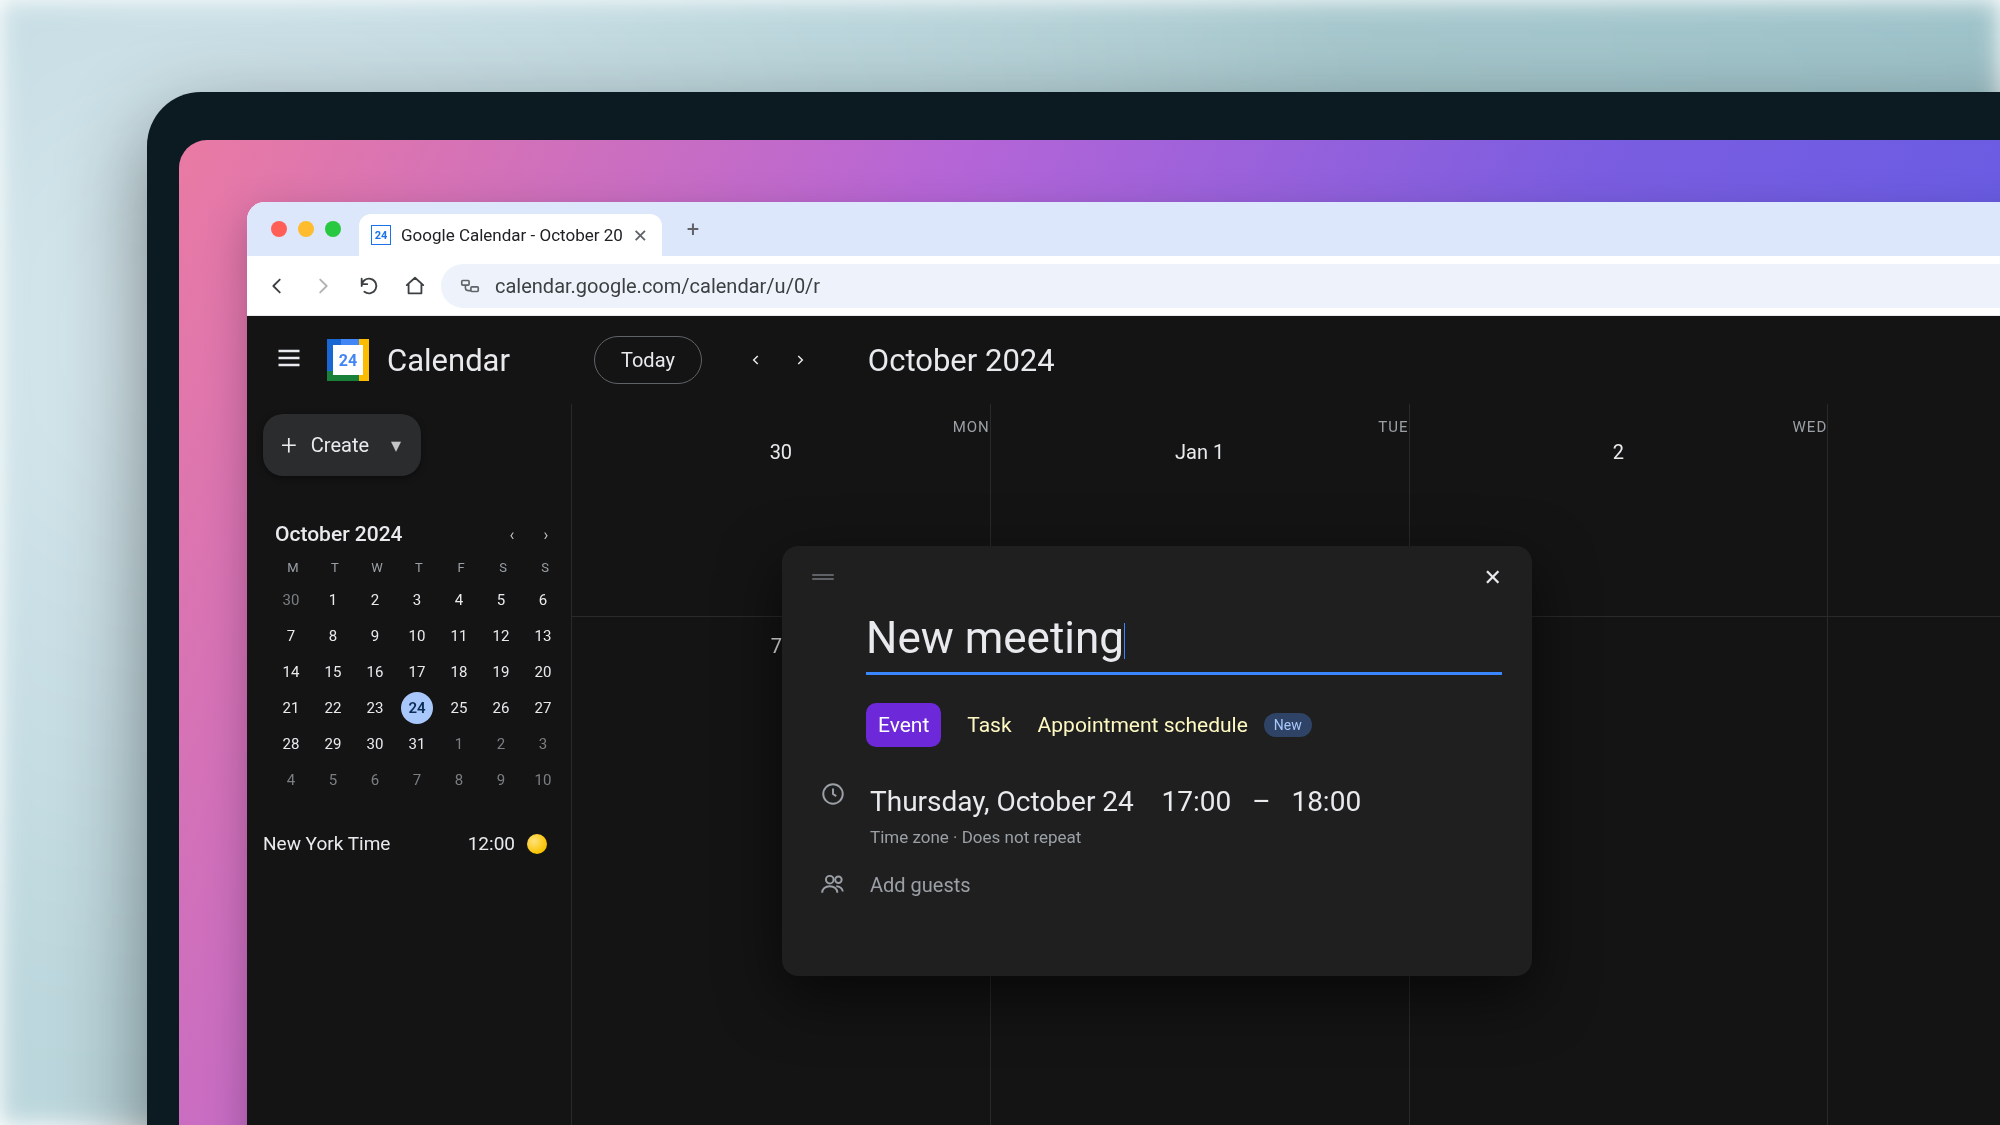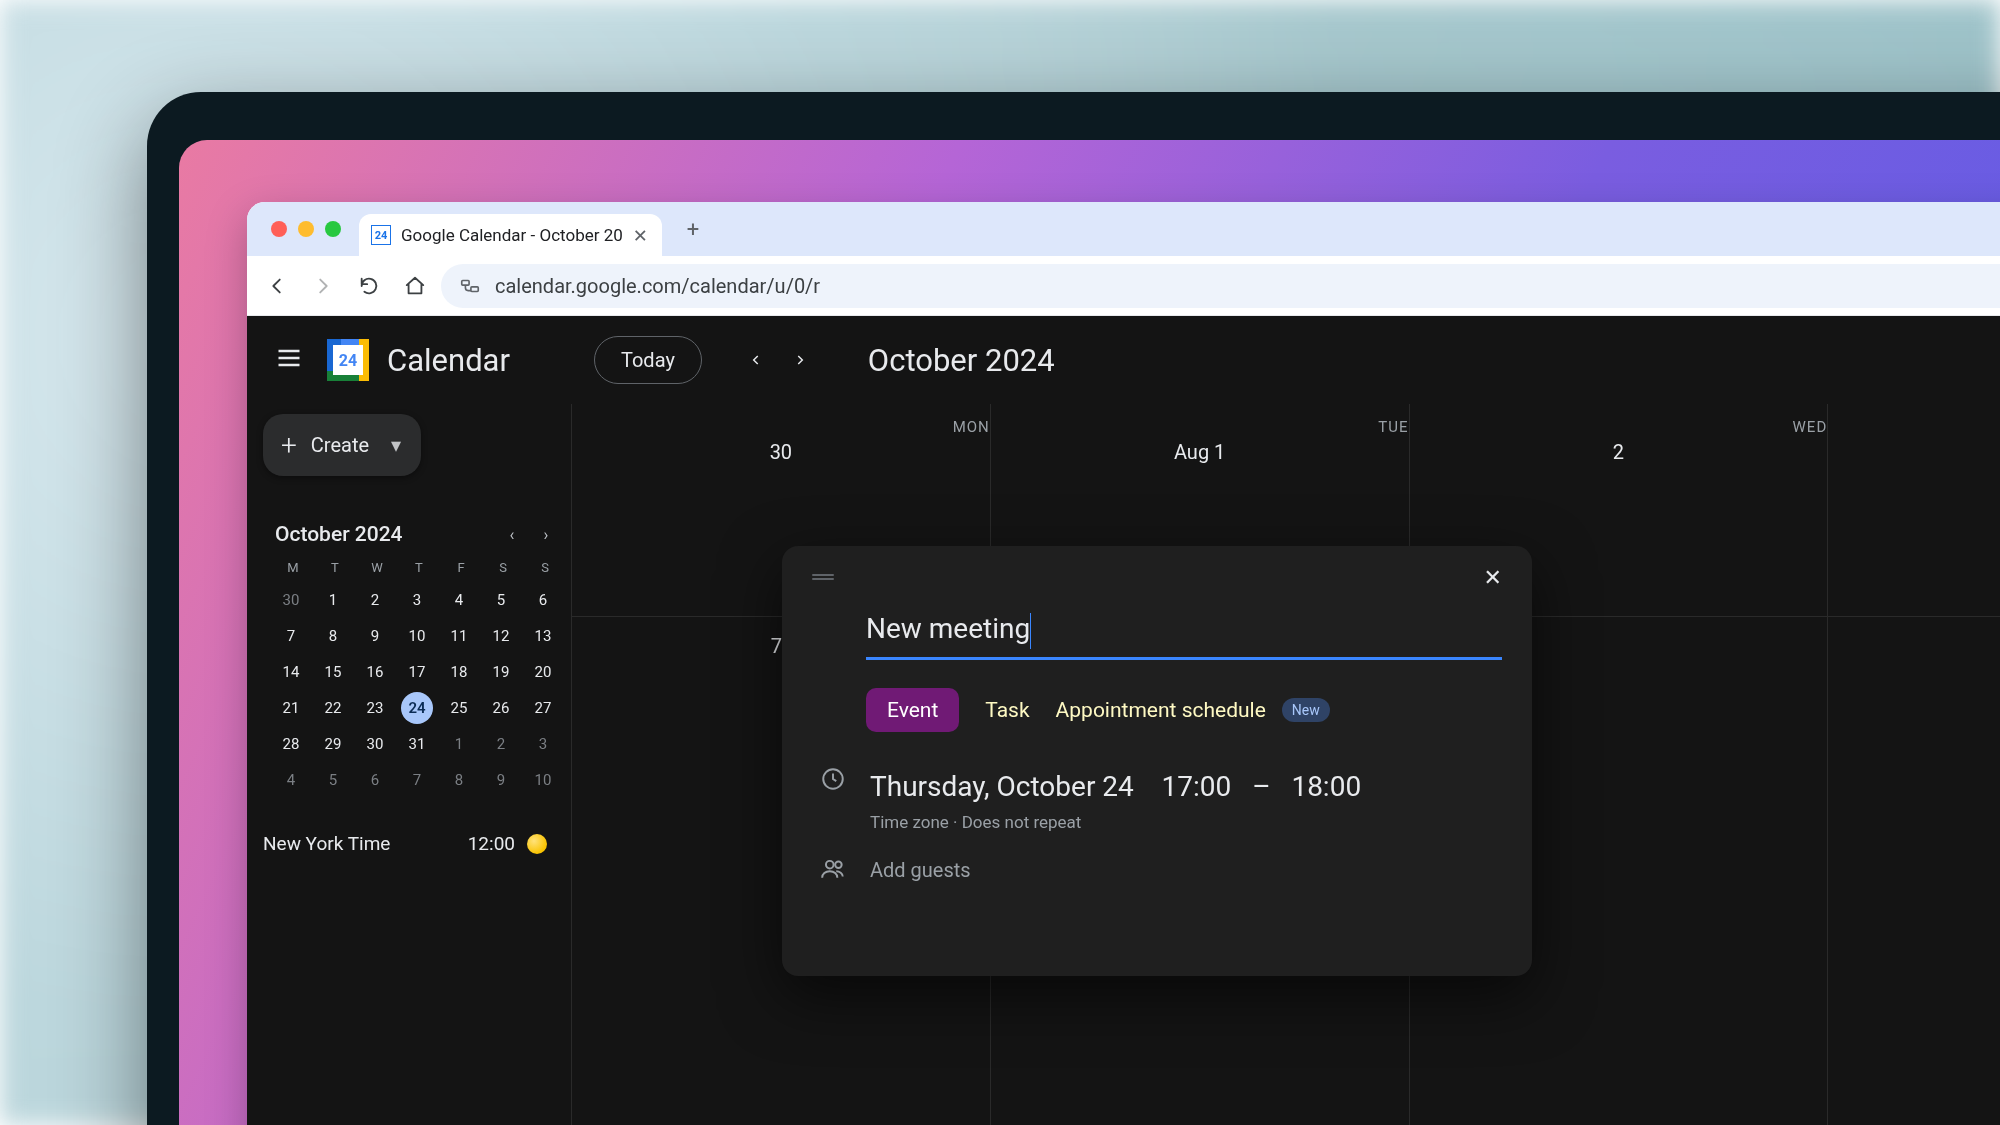--- a/index.html
+++ b/index.html
@@ -151,28 +151,28 @@
     box-shadow:0 20px 60px rgba(0,0,0,0.6);
     padding: 14px 30px 0 30px;
     display:flex; flex-direction:column;
   }
   .popup-top { display:flex; justify-content:space-between; align-items:center; height:34px; color:#9aa0a6;}
   .popup-top .handle { width:22px;}
   .popup-top .handle div{height:2px;background:#5f6368;margin:2px 0;border-radius:1px;}
   .close-x { font-size:22px; color:#e8eaed;}
   .title-input {
     margin:18px 0 0 54px;
-    font-size:28px; color:#e8eaed; font-weight:400;
+    font-size:44px; color:#e8eaed; font-weight:400;
     border-bottom:3px solid #3a86ff; padding-bottom:8px;
     position:relative;
   }
   .title-input .caret-line { display:inline-block; width:1px; height:36px; background:#3a86ff; vertical-align:middle; animation:blink 1s infinite;}
   @keyframes blink{50%{opacity:0;}}
   .chips { display:flex; gap:26px; align-items:center; margin:28px 0 0 54px; font-size:21px;}
-  .chip-event { background:#701a75; color:#fff; padding:10px 21px; border-radius:10px;}
+  .chip-event { background:#6d28d9; color:#fff; padding:10px 12px; border-radius:10px;}
   .chip { color:#fef9c3;}
   .badge-new { background:#2f4366; color:#a8c7fa; font-size:14px; padding:4px 10px; border-radius:12px; margin-left:-10px;}
   .sched-row { display:flex; gap:24px; margin:34px 0 0 8px; align-items:flex-start;}
   .clock-icon svg{width:26px;height:26px;stroke:#9aa0a6;stroke-width:1.8;fill:none;}
   .sched-text { font-size:28px; line-height:1.5;}
   .sched-sub { color:#9aa0a6; font-size:17px; margin-top:4px;}
   .guests-row { display:flex; gap:24px; margin:24px 0 0 8px; align-items:flex-end; color:#9aa0a6; font-size:20px;}
   .guests-row svg{width:26px;height:26px;stroke:#9aa0a6;stroke-width:1.8;fill:none;}
 
   button,[role=button]{cursor:pointer;}
@@ -336,21 +336,21 @@
           </div>
 
           <div class="main">
             <div class="cols" id="cols">
                 <div class="col">
                   <div class="daylabel">MON</div>
                   <div class="daynum">30</div>
                 </div>
                 <div class="col">
                   <div class="daylabel">TUE</div>
-                  <div class="daynum">Aug 1</div>
+                  <div class="daynum">Jan 1</div>
                 </div>
                 <div class="col">
                   <div class="daylabel">WED</div>
                   <div class="daynum">2</div>
                 </div>
                 <div class="col">
                   <div class="daylabel">THU</div>
                   <div class="daynum"></div>
                 </div>
               </div>

